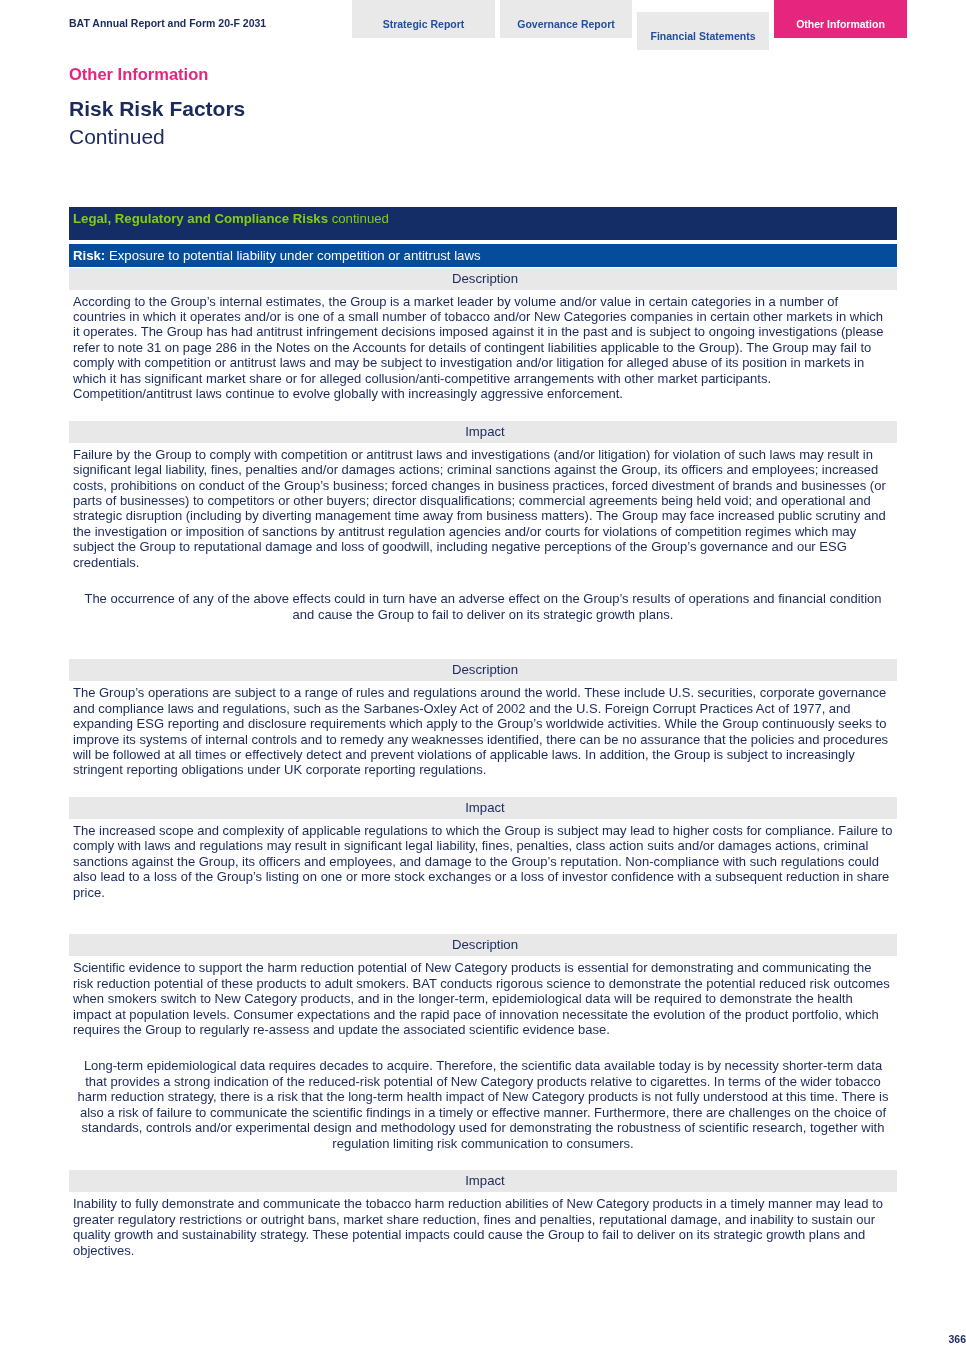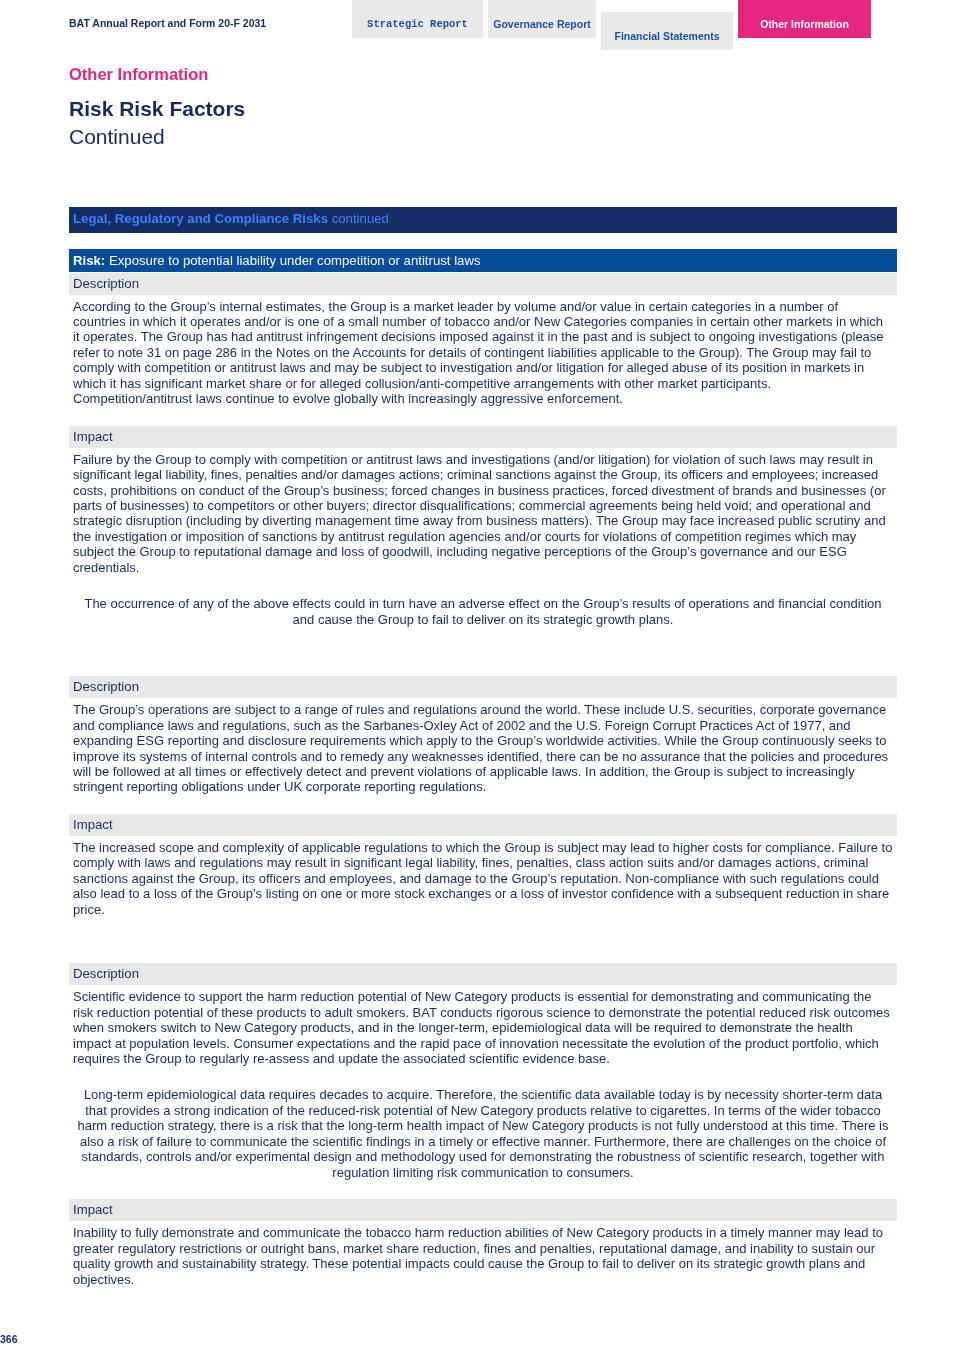--- a/index.html
+++ b/index.html
@@ -3,43 +3,43 @@
 <meta charset="utf-8">
 <style>
   * { box-sizing: border-box; margin: 0; padding: 0; }
   html, body { width: 966px; height: 1365px; background: #ffffff; }
   body { position: relative; font-family: "Liberation Sans", "DejaVu Sans", sans-serif; color: #1b2a5c; overflow: hidden; }
 
   .topbar { position: absolute; top: 0; left: 0; width: 966px; height: 38px; }
   .doc-title { position: absolute; left: 69px; top: 17px; font-size: 10.5px; font-weight: bold; color: #1b2a5c; }
   .tabs { position: absolute; top: 0; left: 352px; display: flex; gap: 5px; }
   .tab { height: 38px; background: #e9e9e9; color: #1f4fa0; font-size: 10.5px; font-weight: bold; display: flex; align-items: center; justify-content: center; padding-top: 9px; cursor: pointer; }
-  .tab.t1 { width: 131px; font-family: Liberation Mono, monospace; }
-  .tab.t2 { width: 108px; }
+  .tab.t1 { width: 143px; }
+  .tab.t2 { width: 132px; }
   .tab.t3 { width: 132px; margin-top: 12px; }
   .tab.t4 { width: 133px; }
   .tab.active { background: #e6257e; color: #ffffff; }
 
   .section-label { position: absolute; left: 69px; top: 65px; font-size: 16.5px; font-weight: bold; color: #e6257e; }
   .page-title { position: absolute; left: 69px; top: 97px; font-size: 21px; font-weight: bold; color: #1b2a5c; }
   .page-subtitle { position: absolute; left: 69px; top: 125px; font-size: 21px; color: #1b2a5c; }
 
   .content { position: absolute; left: 69px; top: 207px; width: 828px; }
-  .cat-header { background: #142d66; color: #3b82f6; font-size: 13.2px; height: 26px; line-height: 23px; padding-left: 4px; margin-bottom: 1px; }
+  .cat-header { background: #142d66; color: #84cc16; font-size: 13.2px; height: 33px; line-height: 23px; padding-left: 4px; margin-bottom: 1px; }
   .cat-header b { font-weight: bold; }
   .risk-header { background: #054d9b; color: #ffffff; font-size: 13.2px; line-height: 17.5px; padding: 3px 4px 2px 4px; }
   .risk-header b { font-weight: bold; }
-  .sub-header { background: #e8e8e8; color: #1b2a5c; font-size: 13.2px; height: 22px; line-height: 22px; padding-left: 4px; margin-top: 1px; }
+  .sub-header { background: #e8e8e8; color: #1b2a5c; font-size: 13.2px; height: 22px; line-height: 22px; padding-left: 4px; margin-top: 1px; text-align: center; }
   .para { font-size: 13px; line-height: 15.45px; color: #1b2a5c; padding: 4px 4px 18px 4px; }
   .para + .para { padding-top: 3px; text-align: center; }
-  .risk-block { margin-top: 16px; }
+  .risk-block { margin-top: 4px; }
   .gap-a { height: 15px; }
   .gap-b { height: 12px; }
 
-  .page-number { position: absolute; left: 0; width: 966px; top: 1333px; text-align: left; font-size: 10.5px; font-weight: bold; color: #1b2a5c; }
+  .page-number { position: absolute; left: 0; width: 966px; top: 1333px; text-align: right; font-size: 10.5px; font-weight: bold; color: #1b2a5c; }
 </style>
 </head>
 <body>
 
 <div class="topbar">
   <div class="doc-title">BAT Annual Report and Form 20-F 2031</div>
   <div class="tabs">
     <div class="tab t1">Strategic Report</div>
     <div class="tab t2">Governance Report</div>
     <div class="tab t3">Financial Statements</div>

